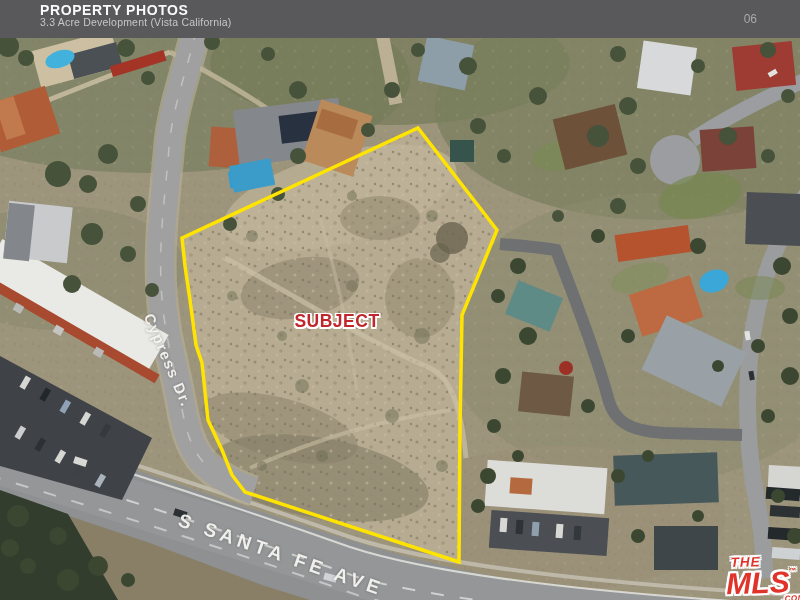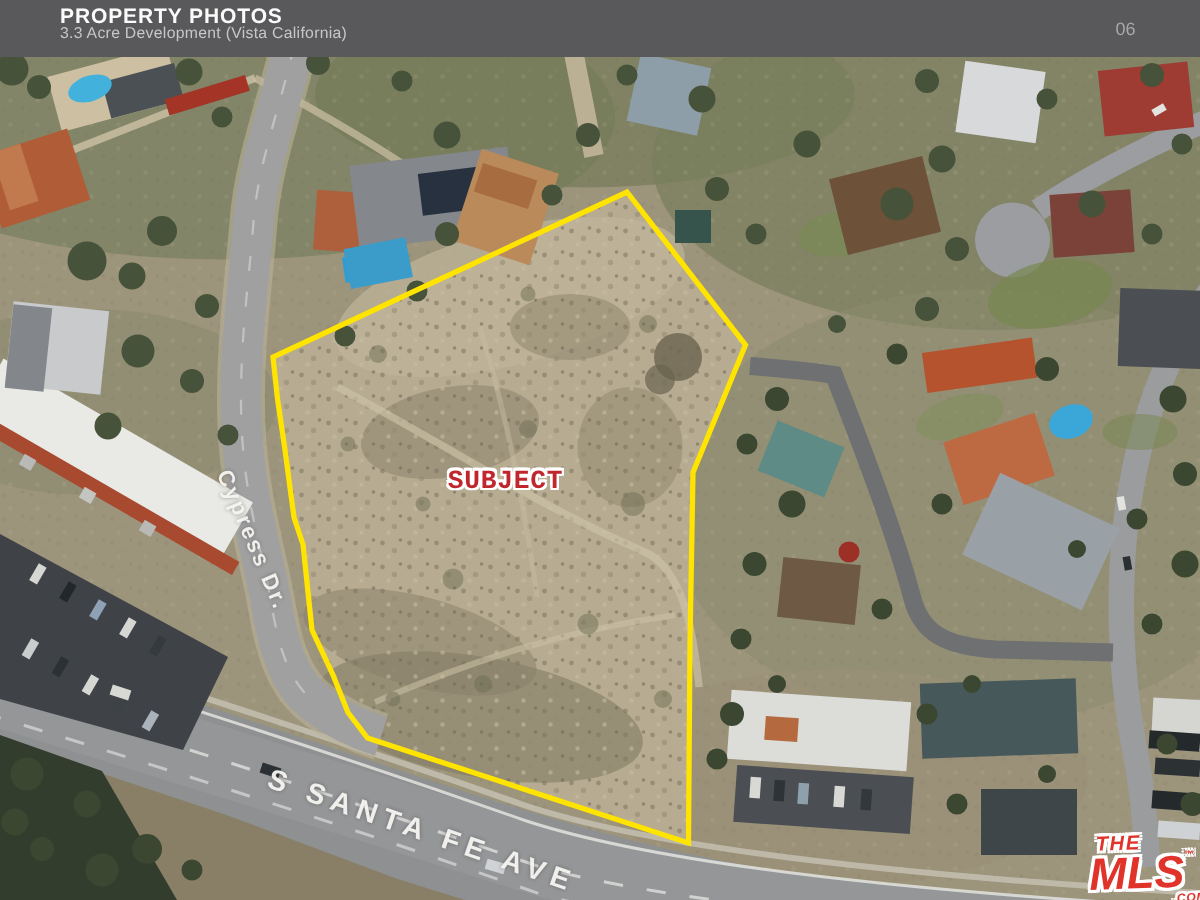--- a/index.html
+++ b/index.html
@@ -15,21 +15,21 @@
   
   .photo{position:absolute;left:0;top:38px;width:800px;height:562px;background:#9d947c;overflow:hidden;}
   .photo svg{position:absolute;left:0;top:0;}
   
   .ow{text-shadow:-1.5px -1.5px 0 #fff,0 -1.5px 0 #fff,1.5px -1.5px 0 #fff,-1.5px 0 0 #fff,
       1.5px 0 0 #fff,-1.5px 1.5px 0 #fff,0 1.5px 0 #fff,1.5px 1.5px 0 #fff;}
   .ow2{text-shadow:-2px -2px 0 #fff,0 -2px 0 #fff,2px -2px 0 #fff,-2px 0 0 #fff,
       2px 0 0 #fff,-2px 2px 0 #fff,0 2px 0 #fff,2px 2px 0 #fff;}
   .subject-label{position:absolute;left:337px;top:270px;transform:translateX(-50%);
       text-align:right;font-size:17.5px;font-weight:800;line-height:27px;
-      letter-spacing:.5px;color:#c0272d;white-space:nowrap;font-family:Liberation Mono, monospace;}
+      letter-spacing:.5px;color:#c0272d;white-space:nowrap;}
   .street-label{position:absolute;color:#f5f4f1;opacity:.95;white-space:nowrap;
       text-shadow:0 0 3px rgba(70,70,70,.55);}
   .street-cypress{left:168px;top:322px;transform:translate(-50%,-50%) rotate(67deg);
       font-size:15px;font-weight:700;letter-spacing:1.5px;}
   .street-santafe{left:281px;top:517px;transform:translate(-50%,-50%) rotate(19deg);
       font-size:19px;font-weight:700;letter-spacing:4.5px;}
   
   .mls-logo{position:absolute;left:726px;top:517px;width:74px;color:#e0342b;
       font-weight:900;font-style:italic;transform:rotate(-2deg);line-height:1;}
   .mls-the{display:block;font-size:13.5px;letter-spacing:1px;margin-left:5px;}

